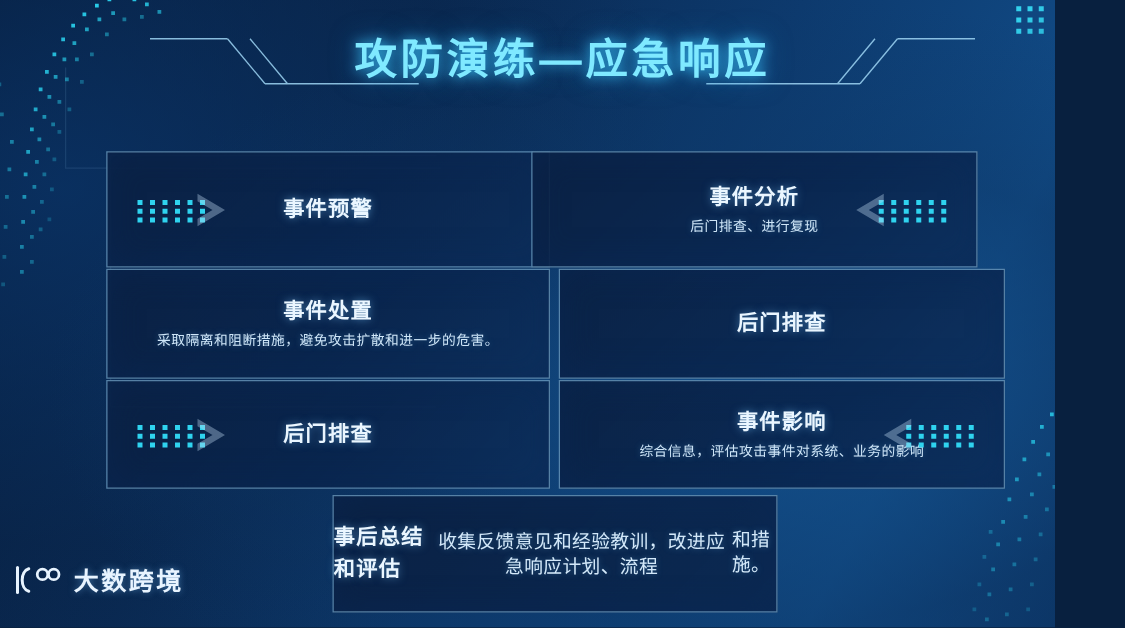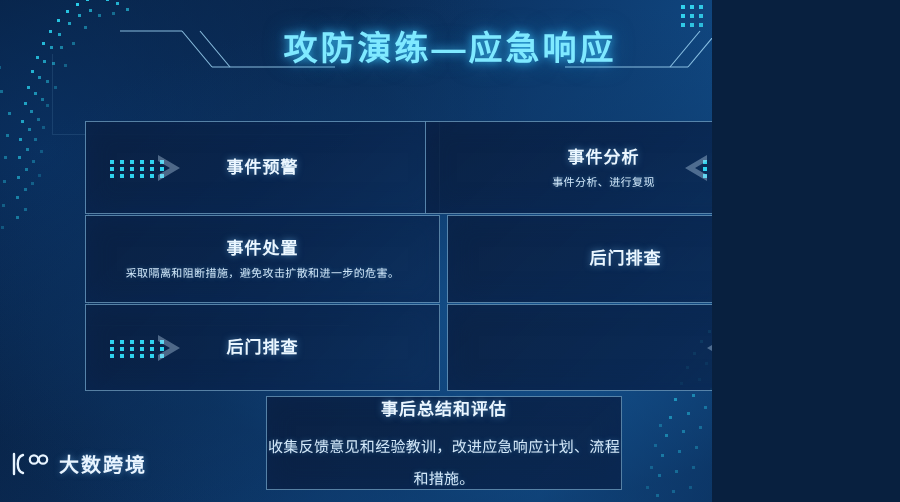--- a/index.html
+++ b/index.html
@@ -3,21 +3,21 @@
 <meta charset="utf-8">
 <title>攻防演练—应急响应</title>
 <style>
   html,body{margin:0;padding:0;}
   body{
     width:900px;height:502px;overflow:hidden;
     font-family:"Liberation Sans","DejaVu Sans",sans-serif;
     background:#08203f;
   }
   #slide{
-    position:relative;width:712px;height:502px;overflow:hidden;
+    position:relative;width:844px;height:502px;overflow:hidden;
     background:
       radial-gradient(ellipse 760px 420px at 72% 62%, rgba(20,82,142,.85) 0%, rgba(13,56,104,.45) 45%, rgba(8,32,64,0) 75%),
       radial-gradient(ellipse 620px 520px at 6% 30%, rgba(10,52,104,.75) 0%, rgba(8,35,72,.25) 55%, rgba(7,26,54,0) 80%),
       linear-gradient(118deg, #071d3c 0%, #0a2a53 32%, #0d3a6e 58%, #114b86 82%, #0c3566 100%);
   }
 
   
   .dotfield{position:absolute;pointer-events:none;}
   .dotfield svg{display:block;}
 
@@ -73,21 +73,21 @@
   .ico{position:absolute;top:50%;transform:translateY(-50%);width:78px;height:34px;}
   .ico.l{left:22px;}
   .ico.r{right:22px;}
 
   
   #summary{
     position:absolute;left:266px;top:396px;width:356px;height:94px;
     box-sizing:border-box;
     border:1px solid rgba(150,205,240,.55);
     background:linear-gradient(135deg, rgba(10,32,66,.93) 0%, rgba(10,38,78,.9) 100%);
-    display:flex;flex-direction:column;align-items:center;justify-content:space-between;
+    display:flex;flex-direction:row;align-items:center;justify-content:space-between;
     box-shadow:inset 0 0 24px rgba(10,40,85,.5);
   }
   #summary .t{
     font-size:17px;font-weight:bold;color:#eaf6ff;letter-spacing:1px;
     text-shadow:0 0 7px rgba(120,200,255,.5);line-height:26px;
   }
   #summary .s{
     font-size:15px;color:#d3e8f9;line-height:20px;text-align:center;
     margin-top:2px;letter-spacing:.3px;text-shadow:0 0 5px rgba(90,170,225,.4);
   }
@@ -281,21 +281,21 @@
         </svg>
       </span>
       <div class="body">
         <div class="t">事件预警</div>
       </div>
     </div>
 
     <div class="card" style="left:340px;top:0;width:357px;height:93px;">
       <div class="body">
         <div class="t">事件分析</div>
-        <div class="s">事件分析、进行复现</div>
+        <div class="s">后门排查、进行复现</div>
       </div>
       <span class="ico r">
         <svg width="78" height="34" viewBox="0 0 78 34" aria-hidden="true">
           <g fill="#2fd3ef">
             <rect x="22" y="9" width="4" height="4"></rect>
               <rect x="32" y="9" width="4" height="4"></rect>
               <rect x="42" y="9" width="4" height="4"></rect>
               <rect x="52" y="9" width="4" height="4"></rect>
               <rect x="62" y="9" width="4" height="4"></rect>
               <rect x="72" y="9" width="4" height="4"></rect>
@@ -355,20 +355,24 @@
           </g>
           <path d="M50 4 L72 17 L50 30 L50 24 L62 17 L50 10 Z" fill="#bcd8ee" opacity=".38"></path>
         </svg>
       </span>
       <div class="body">
         <div class="t">后门排查</div>
       </div>
     </div>
 
     <div class="card" style="left:362px;top:183px;width:357px;height:87px;">
+      <div class="body">
+        <div class="t">事件影响</div>
+        <div class="s">综合信息，评估攻击事件对系统、业务的影响</div>
+      </div>
       <span class="ico r">
         <svg width="78" height="34" viewBox="0 0 78 34" aria-hidden="true">
           <g fill="#2fd3ef">
             <rect x="22" y="9" width="4" height="4"></rect>
               <rect x="32" y="9" width="4" height="4"></rect>
               <rect x="42" y="9" width="4" height="4"></rect>
               <rect x="52" y="9" width="4" height="4"></rect>
               <rect x="62" y="9" width="4" height="4"></rect>
               <rect x="72" y="9" width="4" height="4"></rect>
             <rect x="22" y="16" width="4" height="4"></rect>

